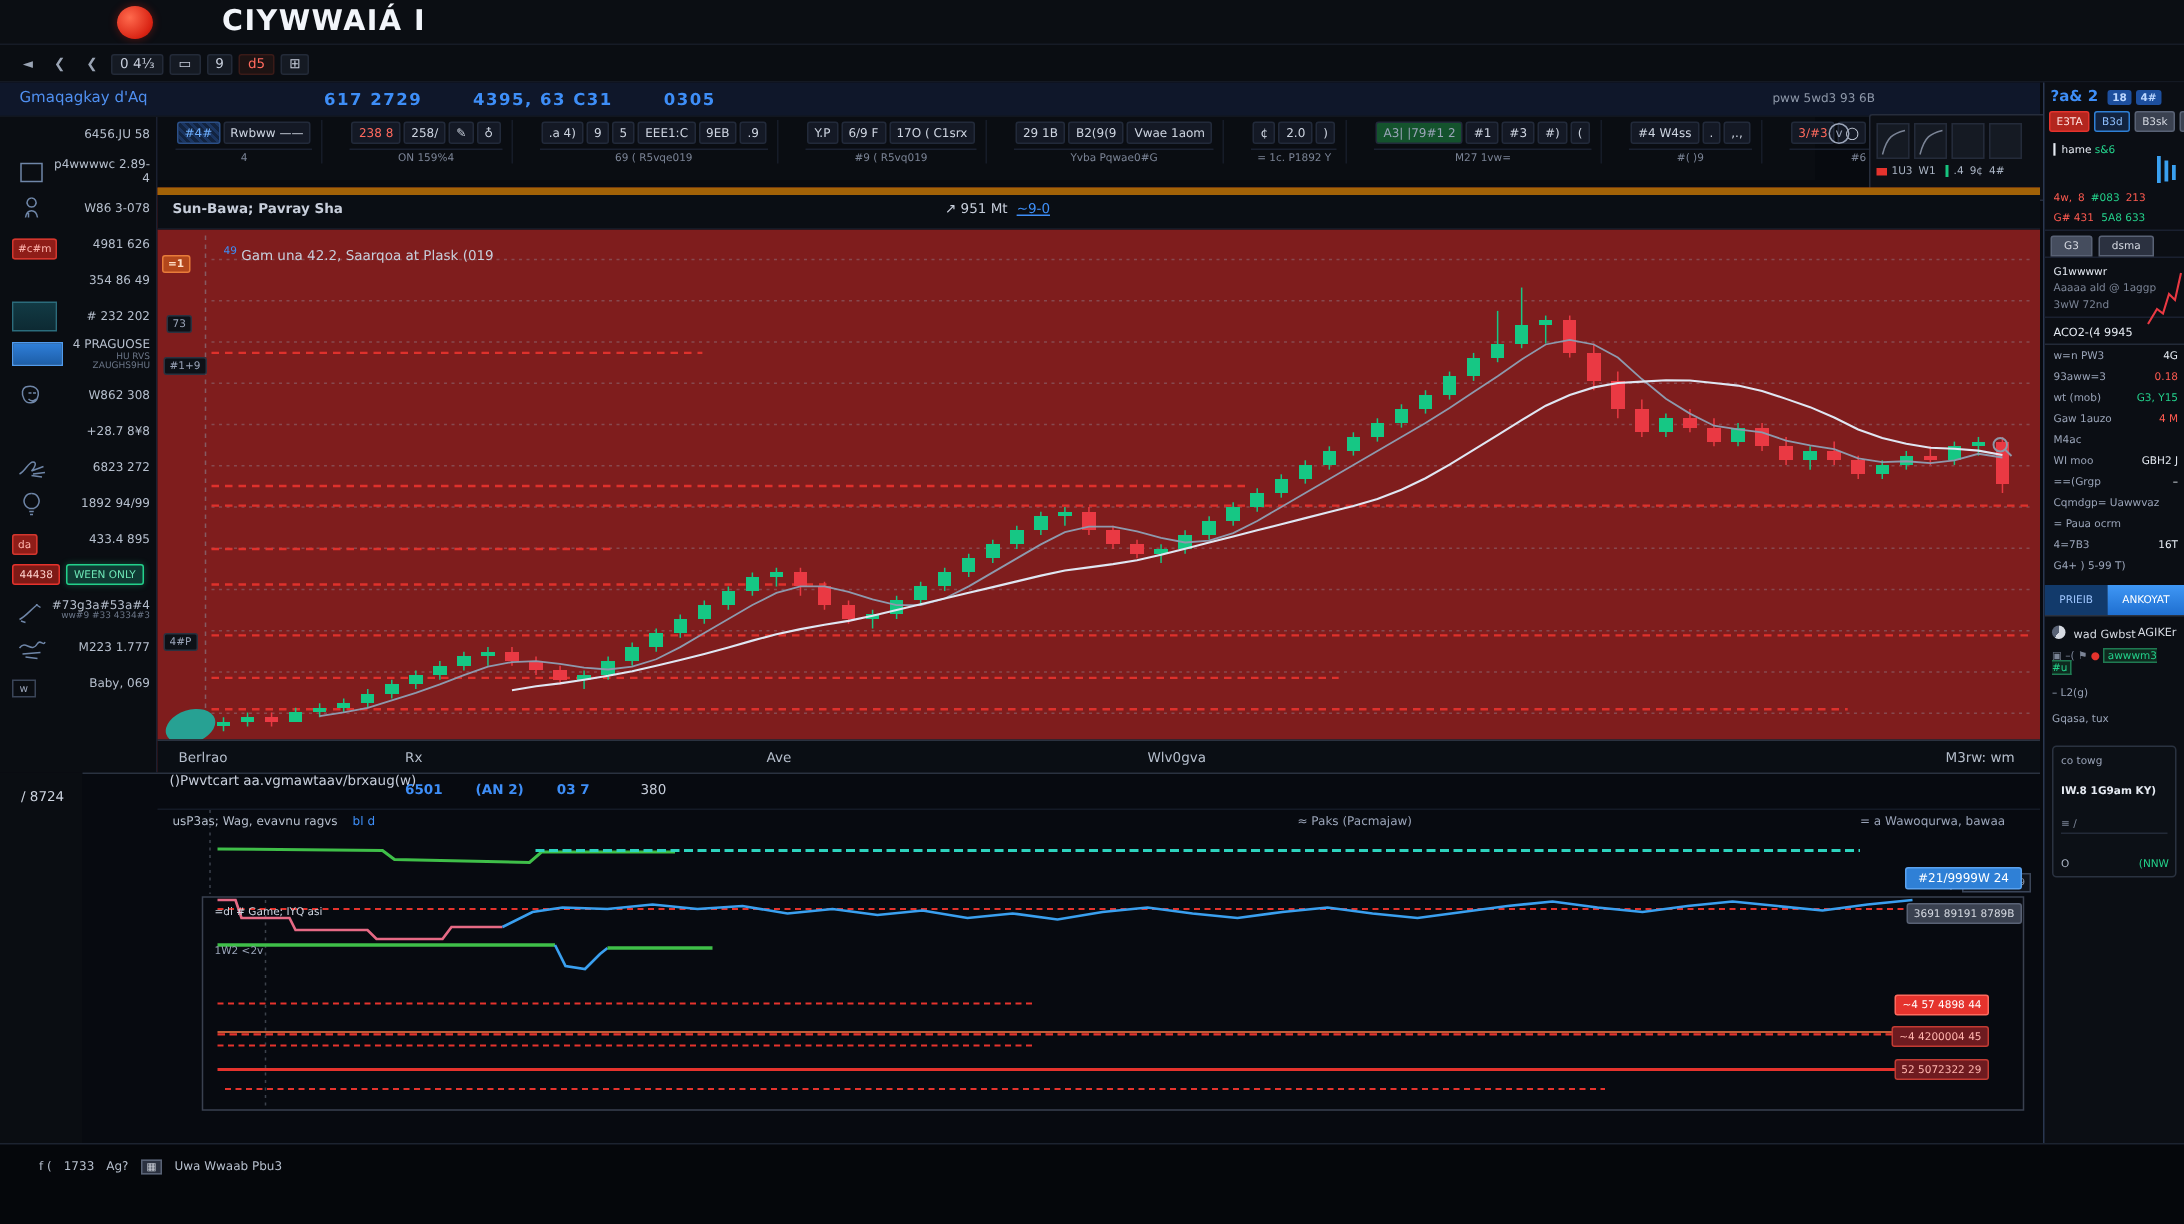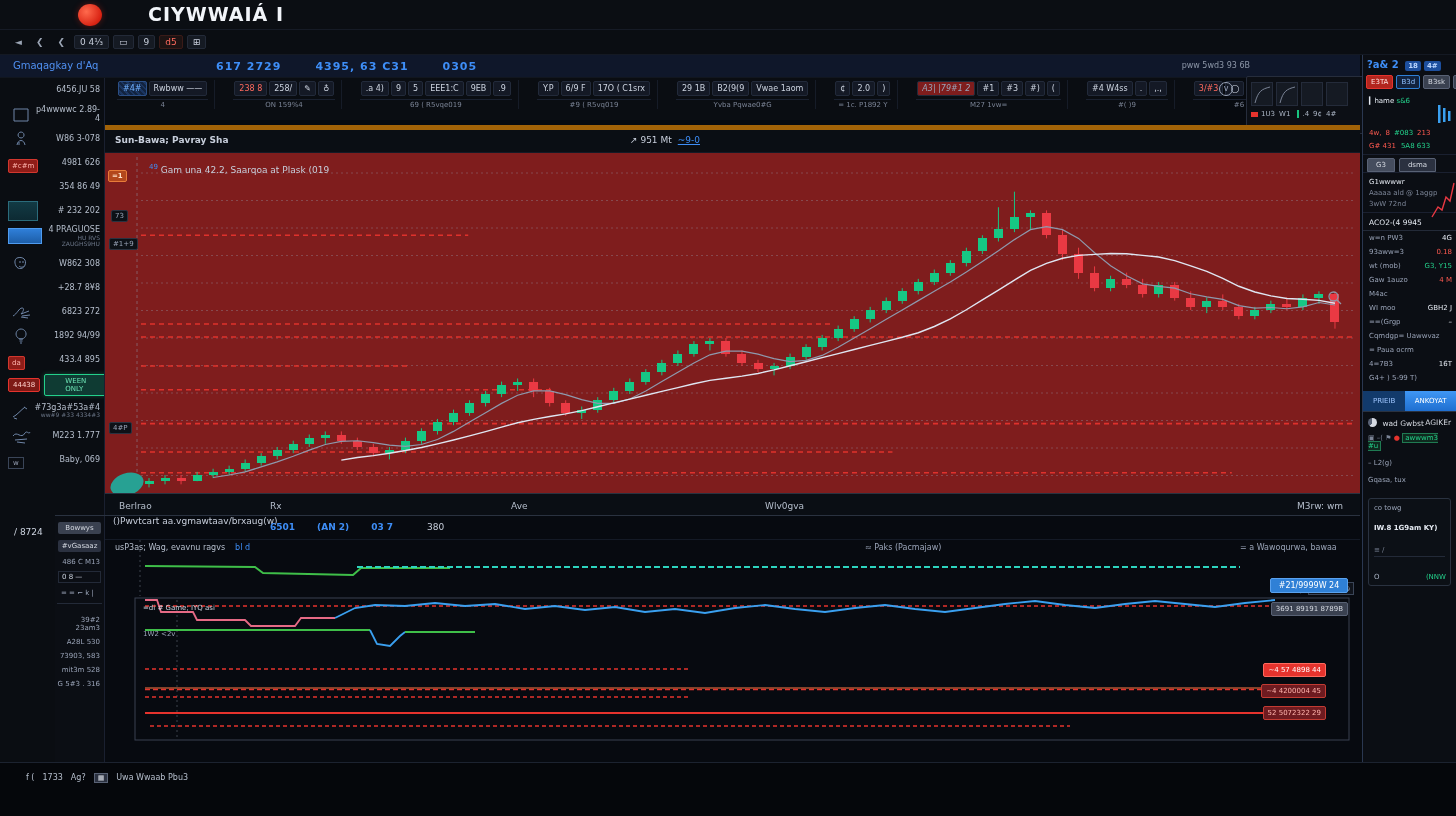--- a/index.html
+++ b/index.html
@@ -31,21 +31,21 @@
   
   #toolbar { left:105px; top:78px; width:1105px; height:42px; background:#0a0d12; display:flex; align-items:flex-start; }
   .grp { margin:2px 6px 0 6px; padding:0 6px; border-right:1px solid #161c28; }
   .grp .row { display:flex; align-items:center; }
   .grp .cap { text-align:center; font-size:7px; color:#7b8496; margin-top:2px; border-top:1px solid #1a2130; padding-top:1px; }
   .tbtn { display:inline-block; margin:1px; padding:2px 4px; font-size:8px; color:#cdd4e0;
     background:#141925; border:1px solid #222a3a; border-radius:2px; white-space:nowrap; }
   .tbtn.blue { color:#6fb0ff; background:#12233f; border-color:#2b4f86;
     background-image:repeating-linear-gradient(45deg,#12233f 0 2px,#1b3560 2px 4px); }
   .tbtn.redtx { color:#ff6a5e; }
-  .tbtn.input { min-width:58px; background:#7f1d1d; color:#9aa4b8;font-style:italic; }
+  .tbtn.input { min-width:58px; background:#14532d; color:#9aa4b8; }
   #help-circle { left:1219px; top:82px; width:14px; height:14px; border:1.5px solid #9aa4b8; border-radius:50%;
     font-size:8px; color:#9aa4b8; text-align:center; line-height:12px; }
   #minipanel { left:1246px; top:76px; width:132px; height:58px; background:#0c0f15; border:1px solid #262d3c; border-radius:2px; }
   #minipanel .thumbs { display:flex; margin:5px 4px 2px 4px; }
   #minipanel .th { width:22px; height:24px; margin-right:3px; background:#151a23; border:1px solid #242b3a; position:relative; overflow:hidden; }
   #minipanel .th svg { position:absolute; left:0; top:0; }
   #minipanel .ind { display:flex; align-items:center; font-size:7px; color:#aab4c4; padding:2px 4px; }
   #minipanel .ind .dotr { width:7px; height:5px; background:#e5332d; margin-right:3px; }
   #minipanel .ind .barg { width:2px; height:8px; background:#17c47f; margin:0 3px; }
   #minipanel .ind span { margin-right:4px; }
@@ -54,21 +54,21 @@
   #sidebar { left:0; top:78px; width:105px; height:437px; background:#0a0d12; border-right:1px solid #1a2030; overflow:hidden; }
   .sb-item { display:flex; align-items:center; padding:3px 4px 3px 8px; min-height:24px; }
   .sb-item .lab { font-size:8px; color:#b6bfcd; margin-left:auto; text-align:right; line-height:1.15; }
   .sb-item .lab .sub { display:block; font-size:6px; color:#6b7688; }
   .sb-ico { width:26px; height:18px; flex:0 0 auto; position:relative; }
   .sb-ico svg { position:absolute; left:0; top:0; }
   .badge-red { background:#8f1d18; border:1px solid #d2372e; color:#ffb4ad; font-size:7px; padding:2px 3px; border-radius:2px; }
   .thumb-teal { width:30px; height:20px; background:linear-gradient(#123a44,#0d2a33); border:1px solid #2b6c7c; }
   .thumb-blue { width:34px; height:16px; background:linear-gradient(#2f7fd9,#1d5ea8); border:1px solid #4f9bef; }
   .btn-rd { background:#7e1a16; border:1px solid #e5332d; color:#ffd2cd; font-size:7px; padding:2px 4px; border-radius:2px; }
-  .btn-tl { background:#0f3b33; border:1px solid #23d18b; color:#6ee7b7; font-size:7px; padding:2px 20px; border-radius:2px; box-shadow:0 0 5px #23d18b55; }
+  .btn-tl { background:#0f3b33; border:1px solid #23d18b; color:#6ee7b7; font-size:7px; padding:2px 4px; border-radius:2px; box-shadow:0 0 5px #23d18b55; }
   #sb-foot { left:0; top:515px; width:55px; height:247px; background:#0a0d12; }
   #sb-foot .pg { position:absolute; left:14px; top:12px; font-size:9px; color:#cdd4e0; }
 
   
   #chartwrap { left:105px; top:125px; width:1255px; height:390px; background:#7f1d1d; border-top:5px solid #a16207; }
   #chart-header { position:absolute; left:0; top:0; width:1255px; height:23px; background:#0a0e14; border-bottom:1px solid #141a26; }
   #chart-header .t { position:absolute; left:10px; top:5px; font-size:9px; font-weight:bold; color:#c7cedb; }
   #chart-header .r { position:absolute; left:525px; top:5px; font-size:9px; color:#c7cedb; }
   #chart-header .r b { color:#3e8ef7; font-weight:normal; margin-left:6px;text-decoration:underline; }
   #chartsvg { position:absolute; left:0; top:23px; }
@@ -585,35 +585,20 @@
         <span style="left: 1192px;">M3rw:  wm</span>
       </div>
   </div>
 
   <div id="bottomwrap" class="abs">
     <div id="bp-header">
       <span class="t">()Pwvtcart aa.vgmawtaav/brxaug(w)</span>
       <span class="v"><span>6501</span><span>(AN 2)</span><span>03 7</span></span>
       <span class="x">380</span>
     </div>
-    <div id="leftcol">
-      <div class="dd">Bowwys</div>
-      <div class="dd dk">#vGasaaz</div>
-      <div class="it">486 C M13</div>
-      <div class="inbox">0 8  —</div>
-      <div class="it" style="text-align:left;padding-left:6px;">= =  ⌐ k |</div>
-      <hr>
-      <div id="leftcol-items">
-          <div class="it">39#2 23am3</div>
-          <div class="it">A28L 530</div>
-          <div class="it">73903, 583</div>
-          <div class="it">mit3m 528</div>
-          <div class="it">G 5#3 . 316</div>
-        </div>
-    </div>
 
     <div id="panel1">
       <span class="lbl">
         <span>usP3as; Wag, evavnu ragvs</span><b>bl d</b>
       </span>
       <span class="mid">≈  Paks (Pacmajaw)</span>
       <span class="rt">=  a Wawoqurwa, bawaa</span>
       <svg id="p1svg" width="1255" height="56" style="position:absolute;left:0;top:0;">
           <line x1="35" y1="0" x2="35" y2="56" stroke="#8d97a8" stroke-width="1" stroke-dasharray="2 3" opacity="0.4"></line>
           <polyline points="40,26 150,27 158,33 248,35 256,28 345,28" fill="none" stroke="#3fbf49" stroke-width="2"></polyline>

